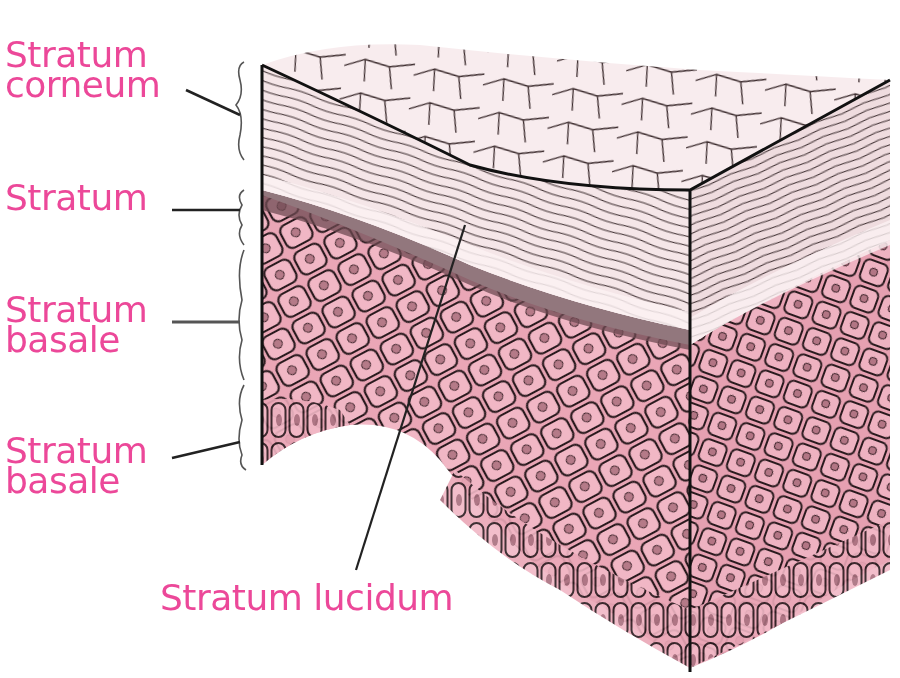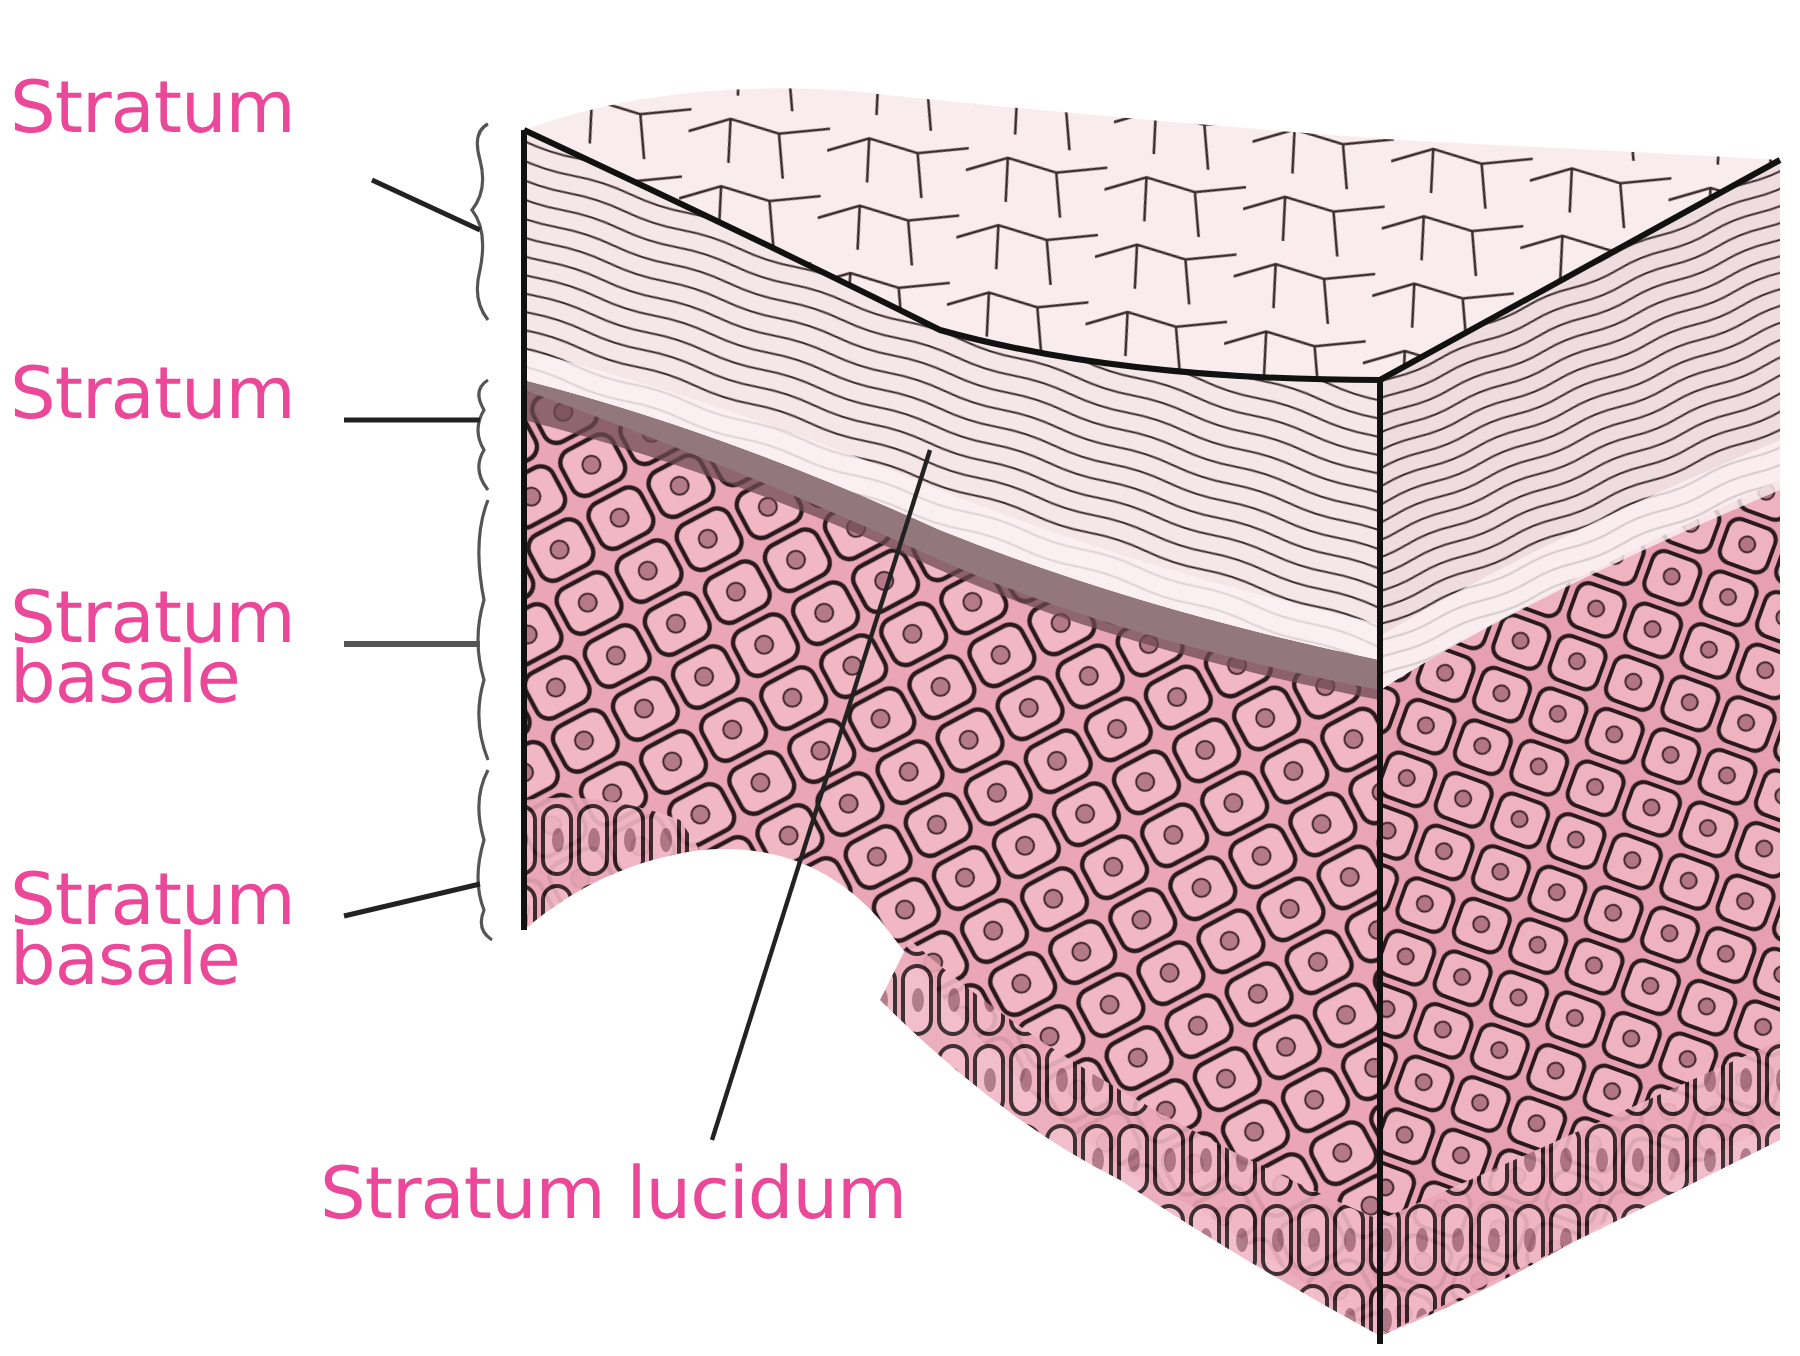--- a/index.html
+++ b/index.html
@@ -65,20 +65,21 @@
 
   <line x1="186" y1="90" x2="240" y2="115" stroke="#222" stroke-width="2.5"></line>
   <line x1="172" y1="210" x2="240" y2="210" stroke="#222" stroke-width="2.5"></line>
   <line x1="172" y1="322" x2="240" y2="322" stroke="#555" stroke-width="3"></line>
   <line x1="172" y1="458" x2="240" y2="442" stroke="#222" stroke-width="2.5"></line>
   <line x1="356" y1="570" x2="465" y2="225" stroke="#222" stroke-width="2.2"></line>
 </svg>
 
 <div class="label" style="left:5px;top:40px;">
   <span>Stratum</span>
+  <span>corneum</span>
 </div>
 <div class="label" style="left:5px;top:183px;">
   <span>Stratum</span>
 </div>
 <div class="label" style="left:5px;top:295px;">
   <span>Stratum</span>
   <span>basale</span>
 </div>
 <div class="label" style="left:5px;top:436px;">
   <span>Stratum</span>

